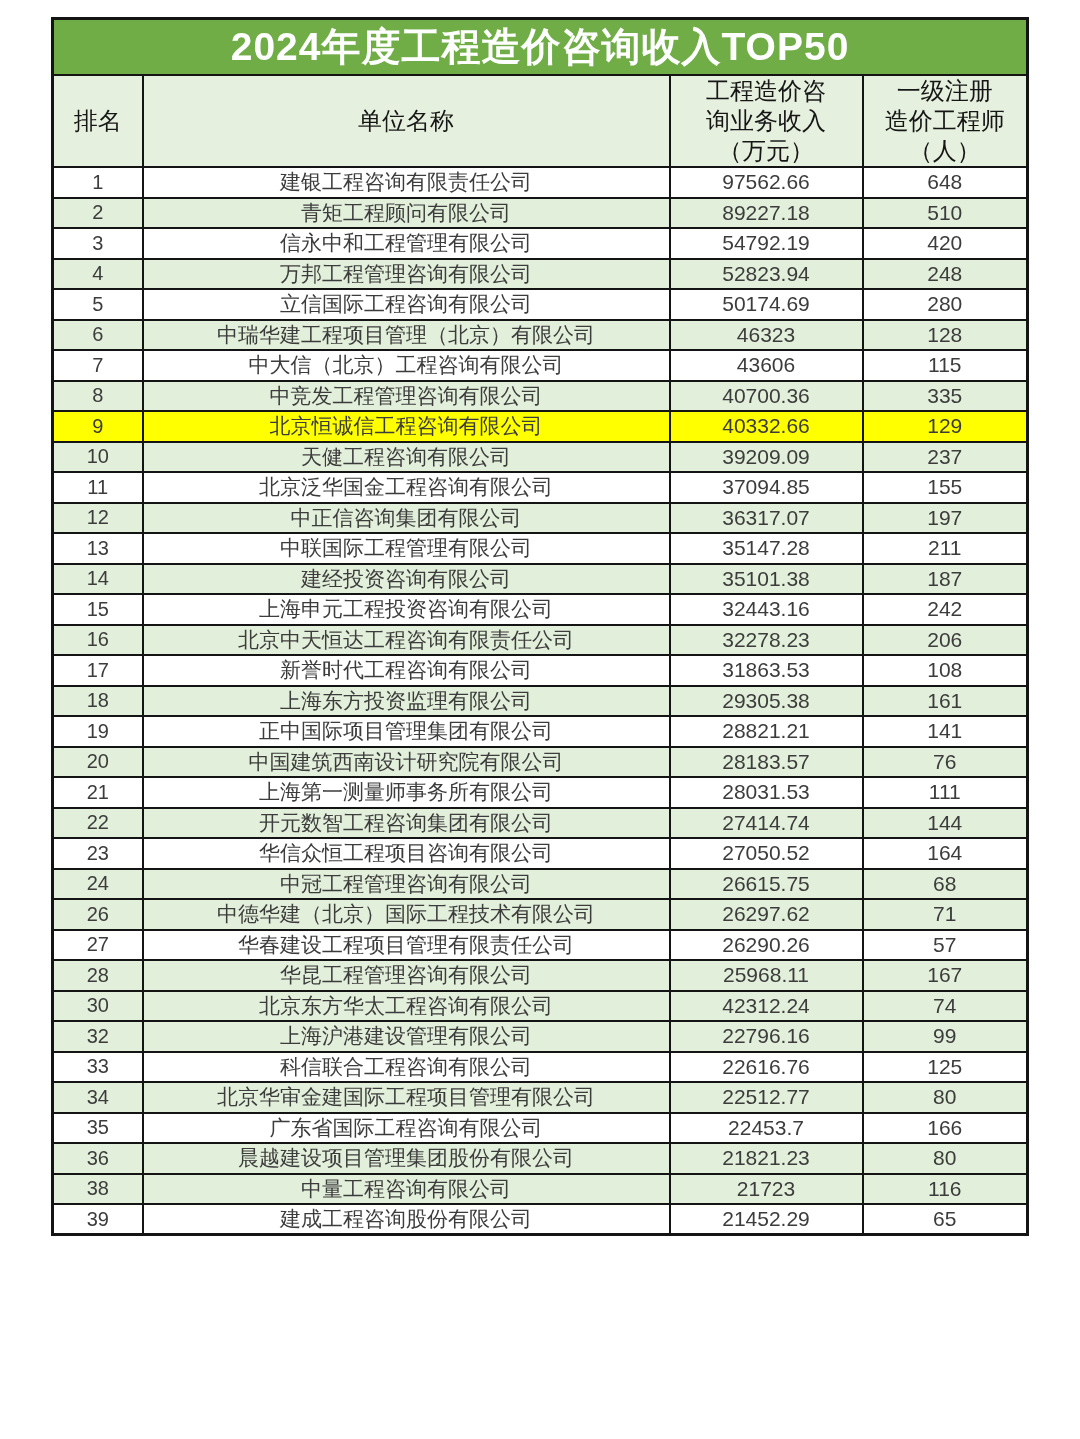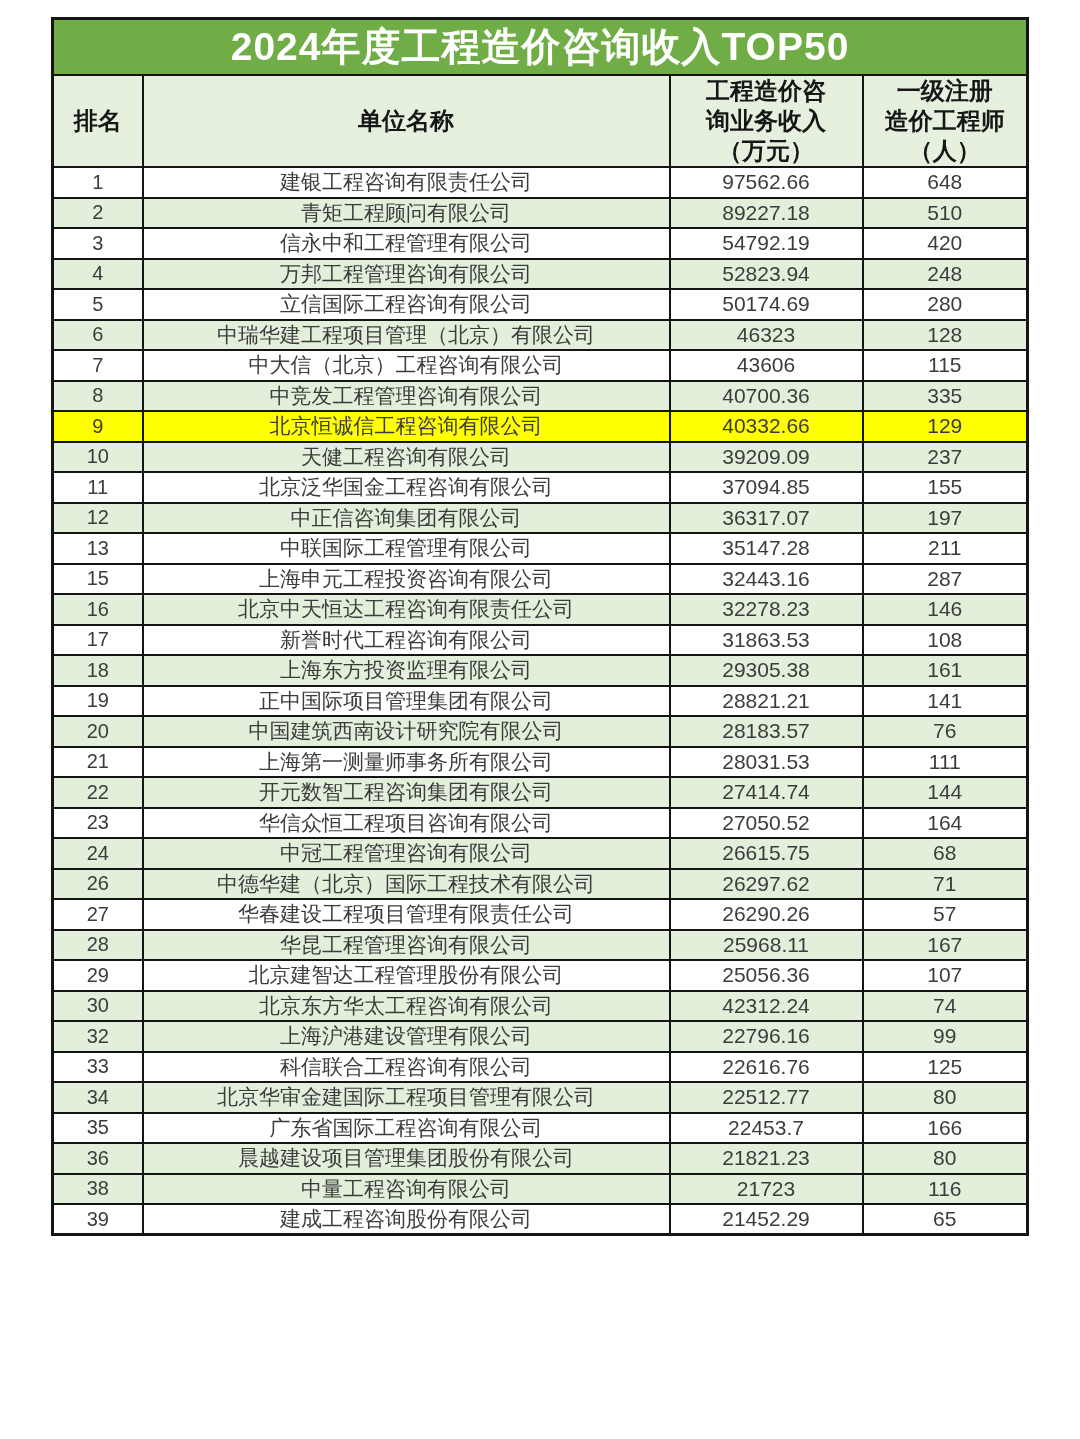--- a/index.html
+++ b/index.html
@@ -33,21 +33,21 @@
     color: #ffffff;
     font-size: 39px;
     font-weight: bold;
     height: 53px;
     letter-spacing: 1px;
   }
   tr.header-row th {
     background: #E6F0DE;
     color: #161616;
     font-size: 24px;
-    font-weight: bold;
+    font-weight: normal;
     line-height: 1.25;
     height: 84px;
     white-space: pre-line;
   }
   td {
     height: 30.5px;
     font-size: 21px;
     color: #3c3c3c;
     background: #ffffff;
   }
@@ -153,31 +153,37 @@
           <td class="company-name-cell">中正信咨询集团有限公司</td>
           <td class="revenue-cell">36317.07</td>
           <td class="engineers-cell">197</td>
         </tr>
         <tr>
           <td class="rank-cell">13</td>
           <td class="company-name-cell">中联国际工程管理有限公司</td>
           <td class="revenue-cell">35147.28</td>
           <td class="engineers-cell">211</td>
         </tr>
+        <tr class="band">
+          <td class="rank-cell">14</td>
+          <td class="company-name-cell">建经投资咨询有限公司</td>
+          <td class="revenue-cell">35101.38</td>
+          <td class="engineers-cell">187</td>
+        </tr>
         <tr>
           <td class="rank-cell">15</td>
           <td class="company-name-cell">上海申元工程投资咨询有限公司</td>
           <td class="revenue-cell">32443.16</td>
-          <td class="engineers-cell">287</td>
+          <td class="engineers-cell">242</td>
         </tr>
         <tr class="band">
           <td class="rank-cell">16</td>
           <td class="company-name-cell">北京中天恒达工程咨询有限责任公司</td>
           <td class="revenue-cell">32278.23</td>
-          <td class="engineers-cell">146</td>
+          <td class="engineers-cell">206</td>
         </tr>
         <tr>
           <td class="rank-cell">17</td>
           <td class="company-name-cell">新誉时代工程咨询有限公司</td>
           <td class="revenue-cell">31863.53</td>
           <td class="engineers-cell">108</td>
         </tr>
         <tr class="band">
           <td class="rank-cell">18</td>
           <td class="company-name-cell">上海东方投资监理有限公司</td>
@@ -230,26 +236,20 @@
           <td class="rank-cell">27</td>
           <td class="company-name-cell">华春建设工程项目管理有限责任公司</td>
           <td class="revenue-cell">26290.26</td>
           <td class="engineers-cell">57</td>
         </tr>
         <tr class="band">
           <td class="rank-cell">28</td>
           <td class="company-name-cell">华昆工程管理咨询有限公司</td>
           <td class="revenue-cell">25968.11</td>
           <td class="engineers-cell">167</td>
-        </tr>
-        <tr>
-          <td class="rank-cell">29</td>
-          <td class="company-name-cell">北京建智达工程管理股份有限公司</td>
-          <td class="revenue-cell">25056.36</td>
-          <td class="engineers-cell">107</td>
         </tr>
         <tr class="band">
           <td class="rank-cell">30</td>
           <td class="company-name-cell">北京东方华太工程咨询有限公司</td>
           <td class="revenue-cell">42312.24</td>
           <td class="engineers-cell">74</td>
         </tr>
         <tr class="band">
           <td class="rank-cell">32</td>
           <td class="company-name-cell">上海沪港建设管理有限公司</td>

